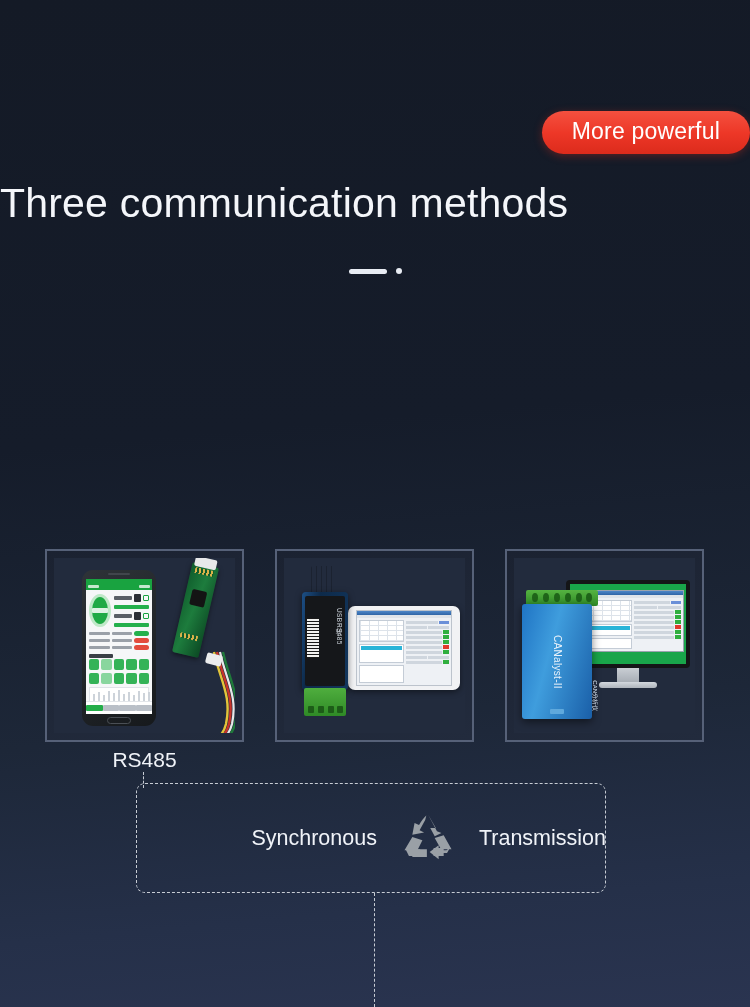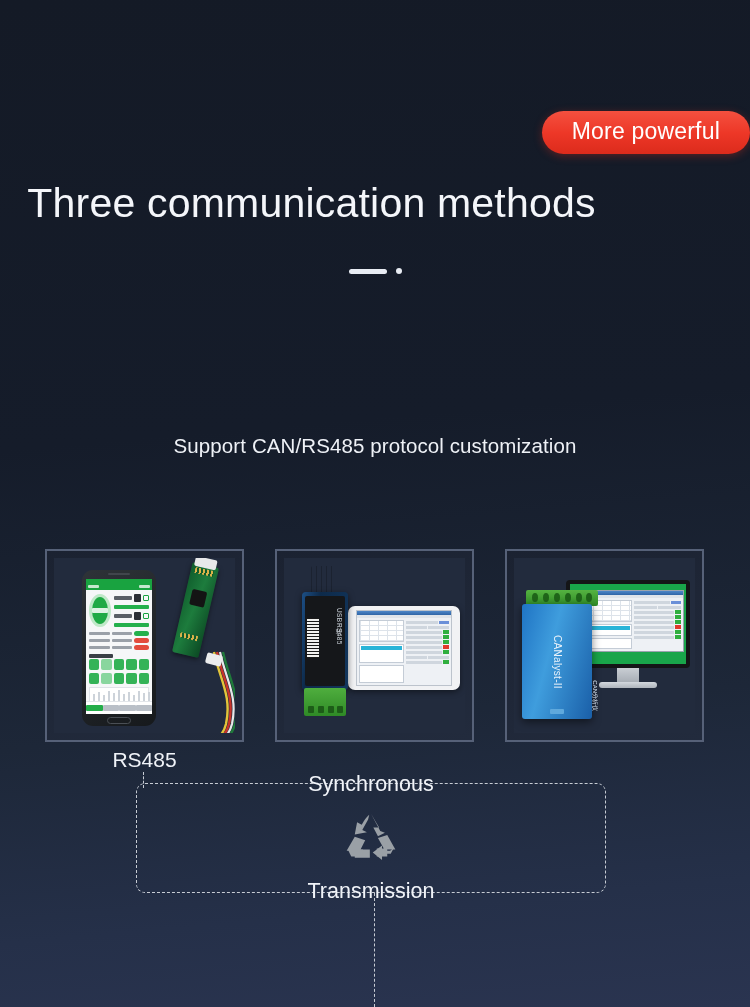--- a/index.html
+++ b/index.html
@@ -23,21 +23,21 @@
     border-radius: 26px;
     background: linear-gradient(180deg, #f4503f 0%, #ed3727 52%, #dc2b1c 100%);
     font-size: 23px; line-height: 1;
     color: #fff; letter-spacing: .2px;
     box-shadow: 0 2px 9px rgba(220,45,30,.35);
   }
 
   
   .headline {
     position: absolute; top: 181px; left: 0; width: 623px;
-    text-align: center;
+    text-align: left;
     font-size: 41px; font-weight: 400; line-height: 1.12;
     letter-spacing: .2px; color: #f4f6fa;
   }
 
   
   .divider {
     position: absolute; top: 268px; left: 0; width: 750px;
     display: flex; align-items: center; justify-content: center; gap: 9px;
   }
   .divider .bar { width: 38px; height: 5px; border-radius: 3px; background: #e8ecf3; }
@@ -201,21 +201,21 @@
   }
   .can-term i { position:absolute; top:3px; width:6px;height:9px;background:#1f6419;border-radius:50%;}
 
   
   .dashed-box {
     position: absolute; left: 136px; top: 783px; width: 470px; height: 110px;
     border: 1.6px dashed #c7ccd4; border-radius: 9px;
   }
   .sync-row {
     position: absolute; left: 136px; top: 783px; width: 470px; height: 110px;
-    display: flex; align-items: center; justify-content: center; gap: 12px; flex-direction: column;
+    display: flex; align-items: center; justify-content: flex-end; gap: 22px;
   }
   .sync-row .t { font-size: 21.5px; color: #f0f3f8; }
   .recycle { width: 58px; height: 56px; flex: 0 0 58px; }
   .vline-top {
     position:absolute; left:143px; top:772px; width:0; height:16px;
     border-left: 1.6px dashed #c7ccd4;
   }
   .vline-bottom {
     position:absolute; left:374px; top:893px; width:0; height:114px;
     border-left: 1.8px dashed #c7ccd4;
@@ -230,21 +230,20 @@
     <span class="badge">More powerful</span>
   </div>
 
   <h1 class="headline">Three communication methods</h1>
 
   <div class="divider">
     <span class="bar"></span>
     <span class="dot"></span>
   </div>
 
-  <p class="support">Support CAN/RS485 protocol customization</p>
 
   <div class="cards">
 
     <div class="card">
       <div class="card-inner">
         <div class="phone">
           <span class="notch"></span>
           <div class="screen">
             <div class="ph-status"></div>
             <div class="ph-bar">

